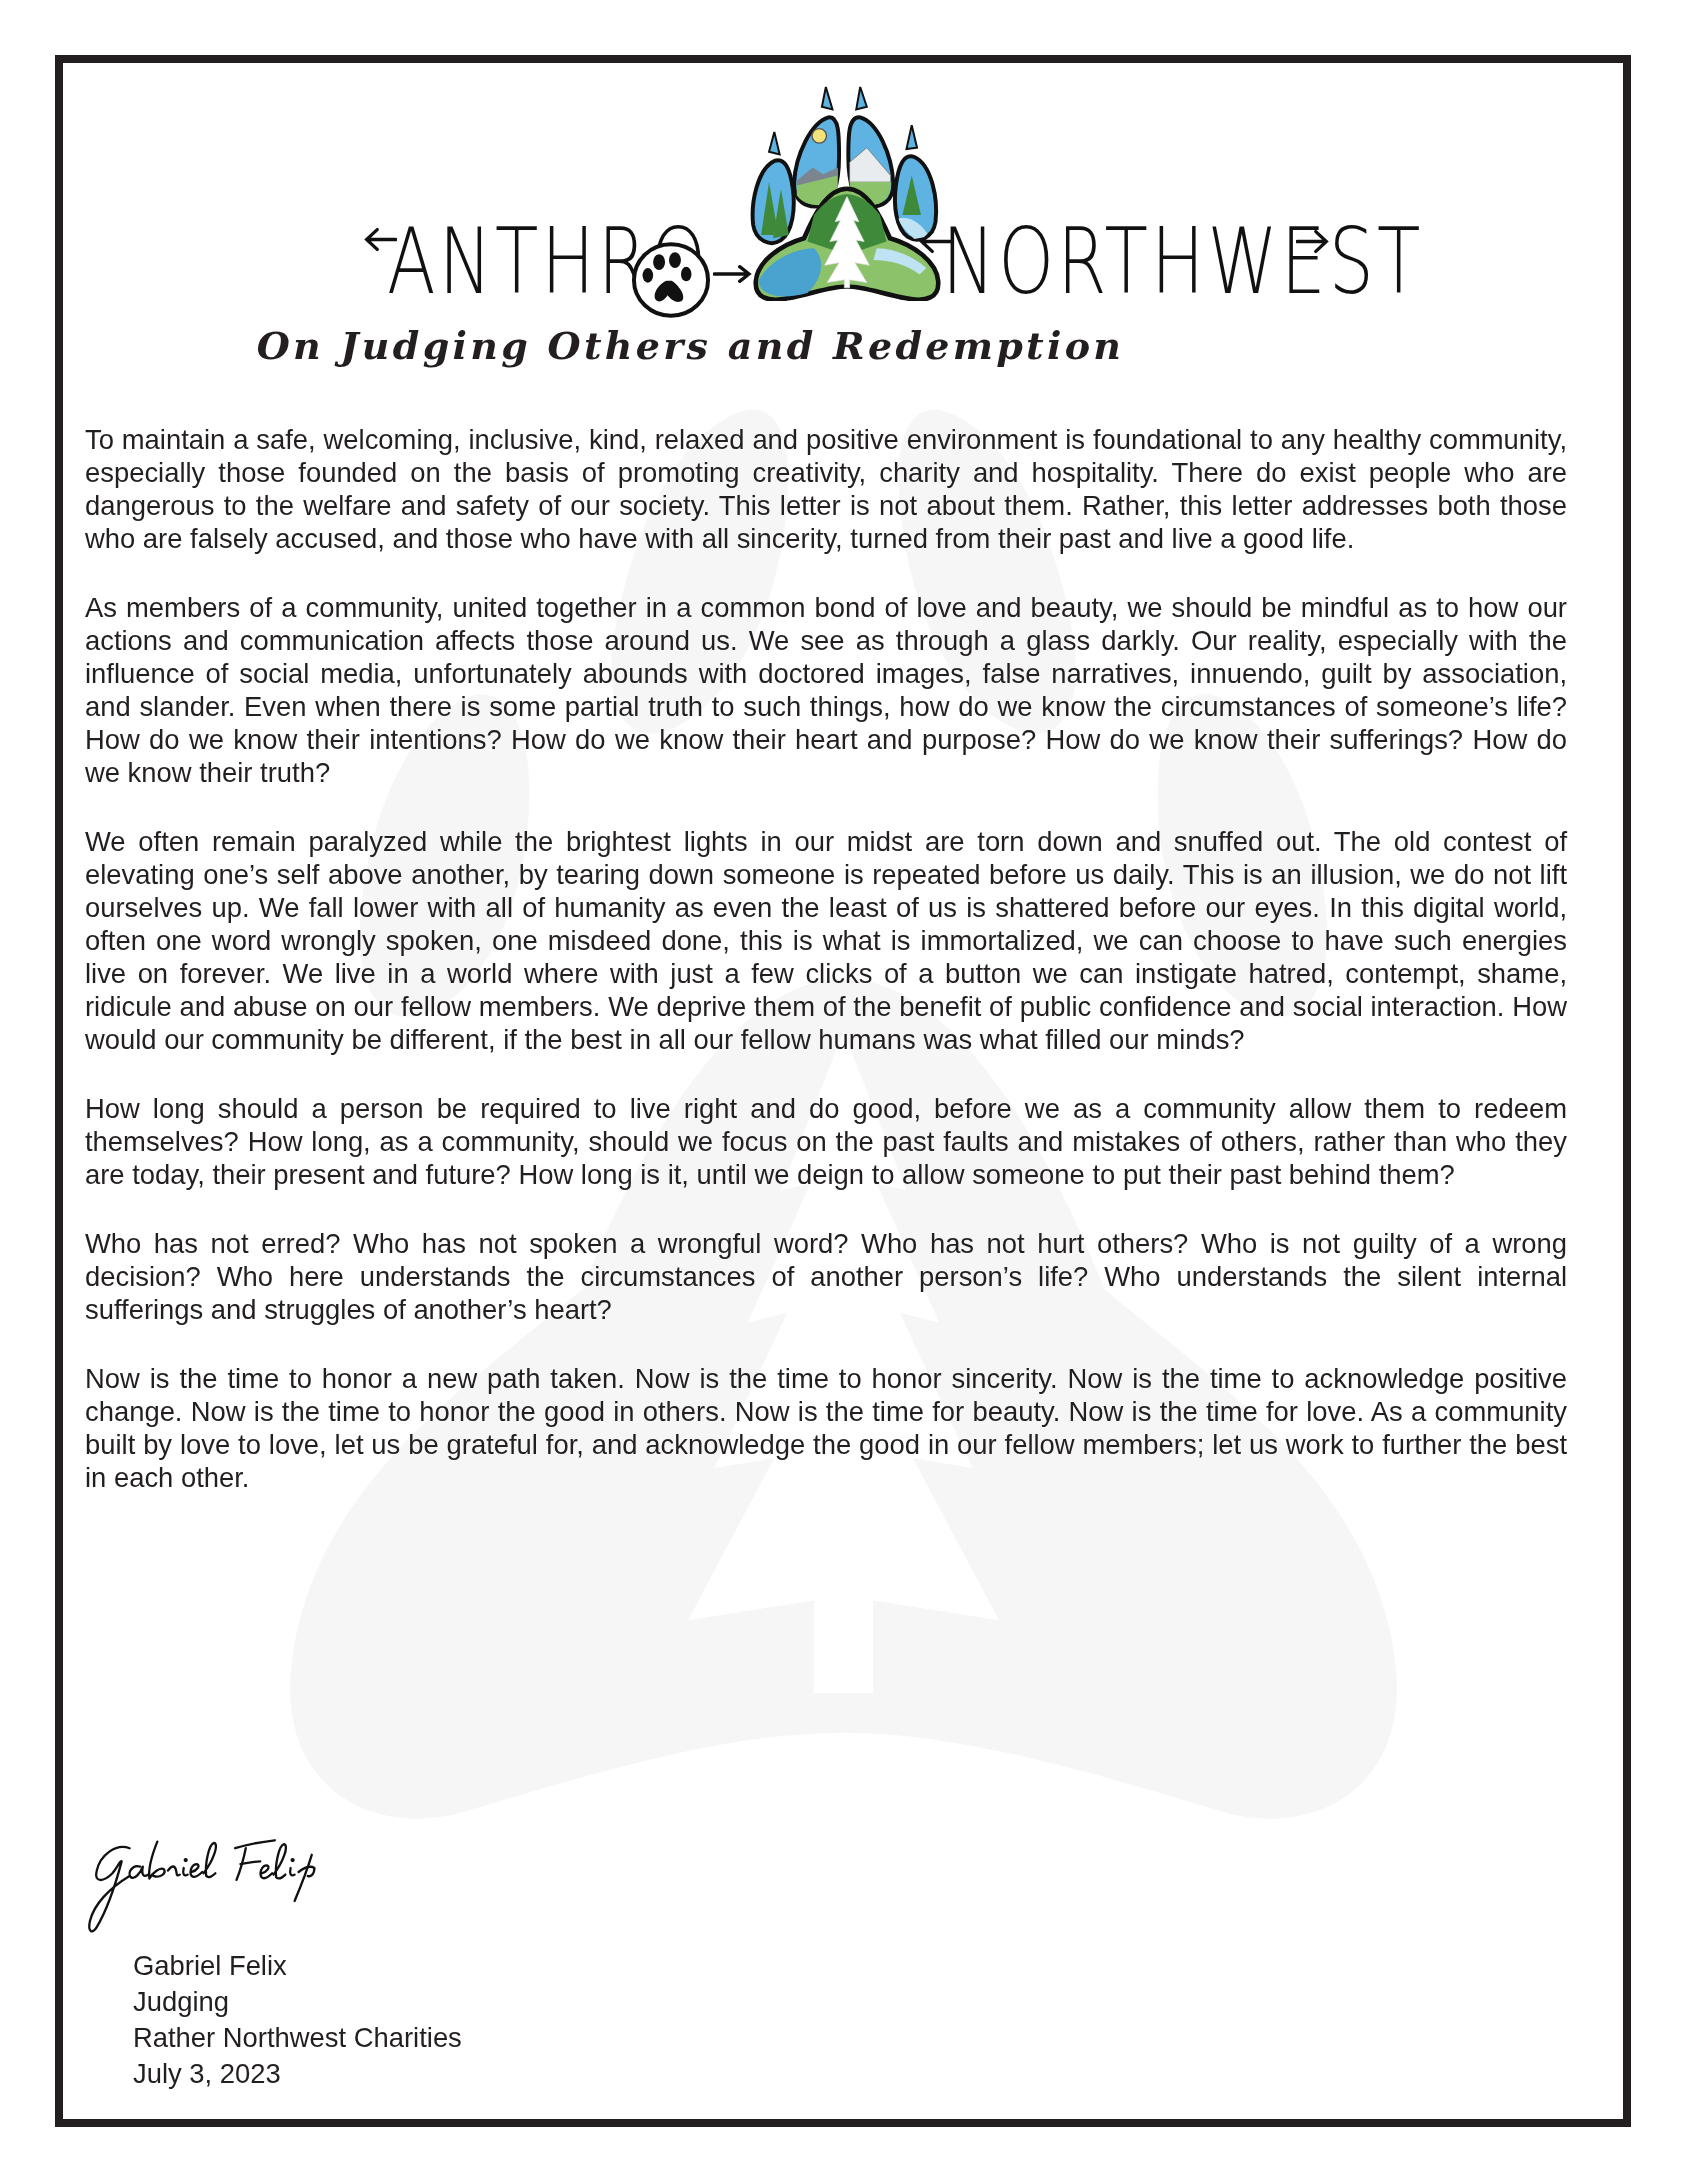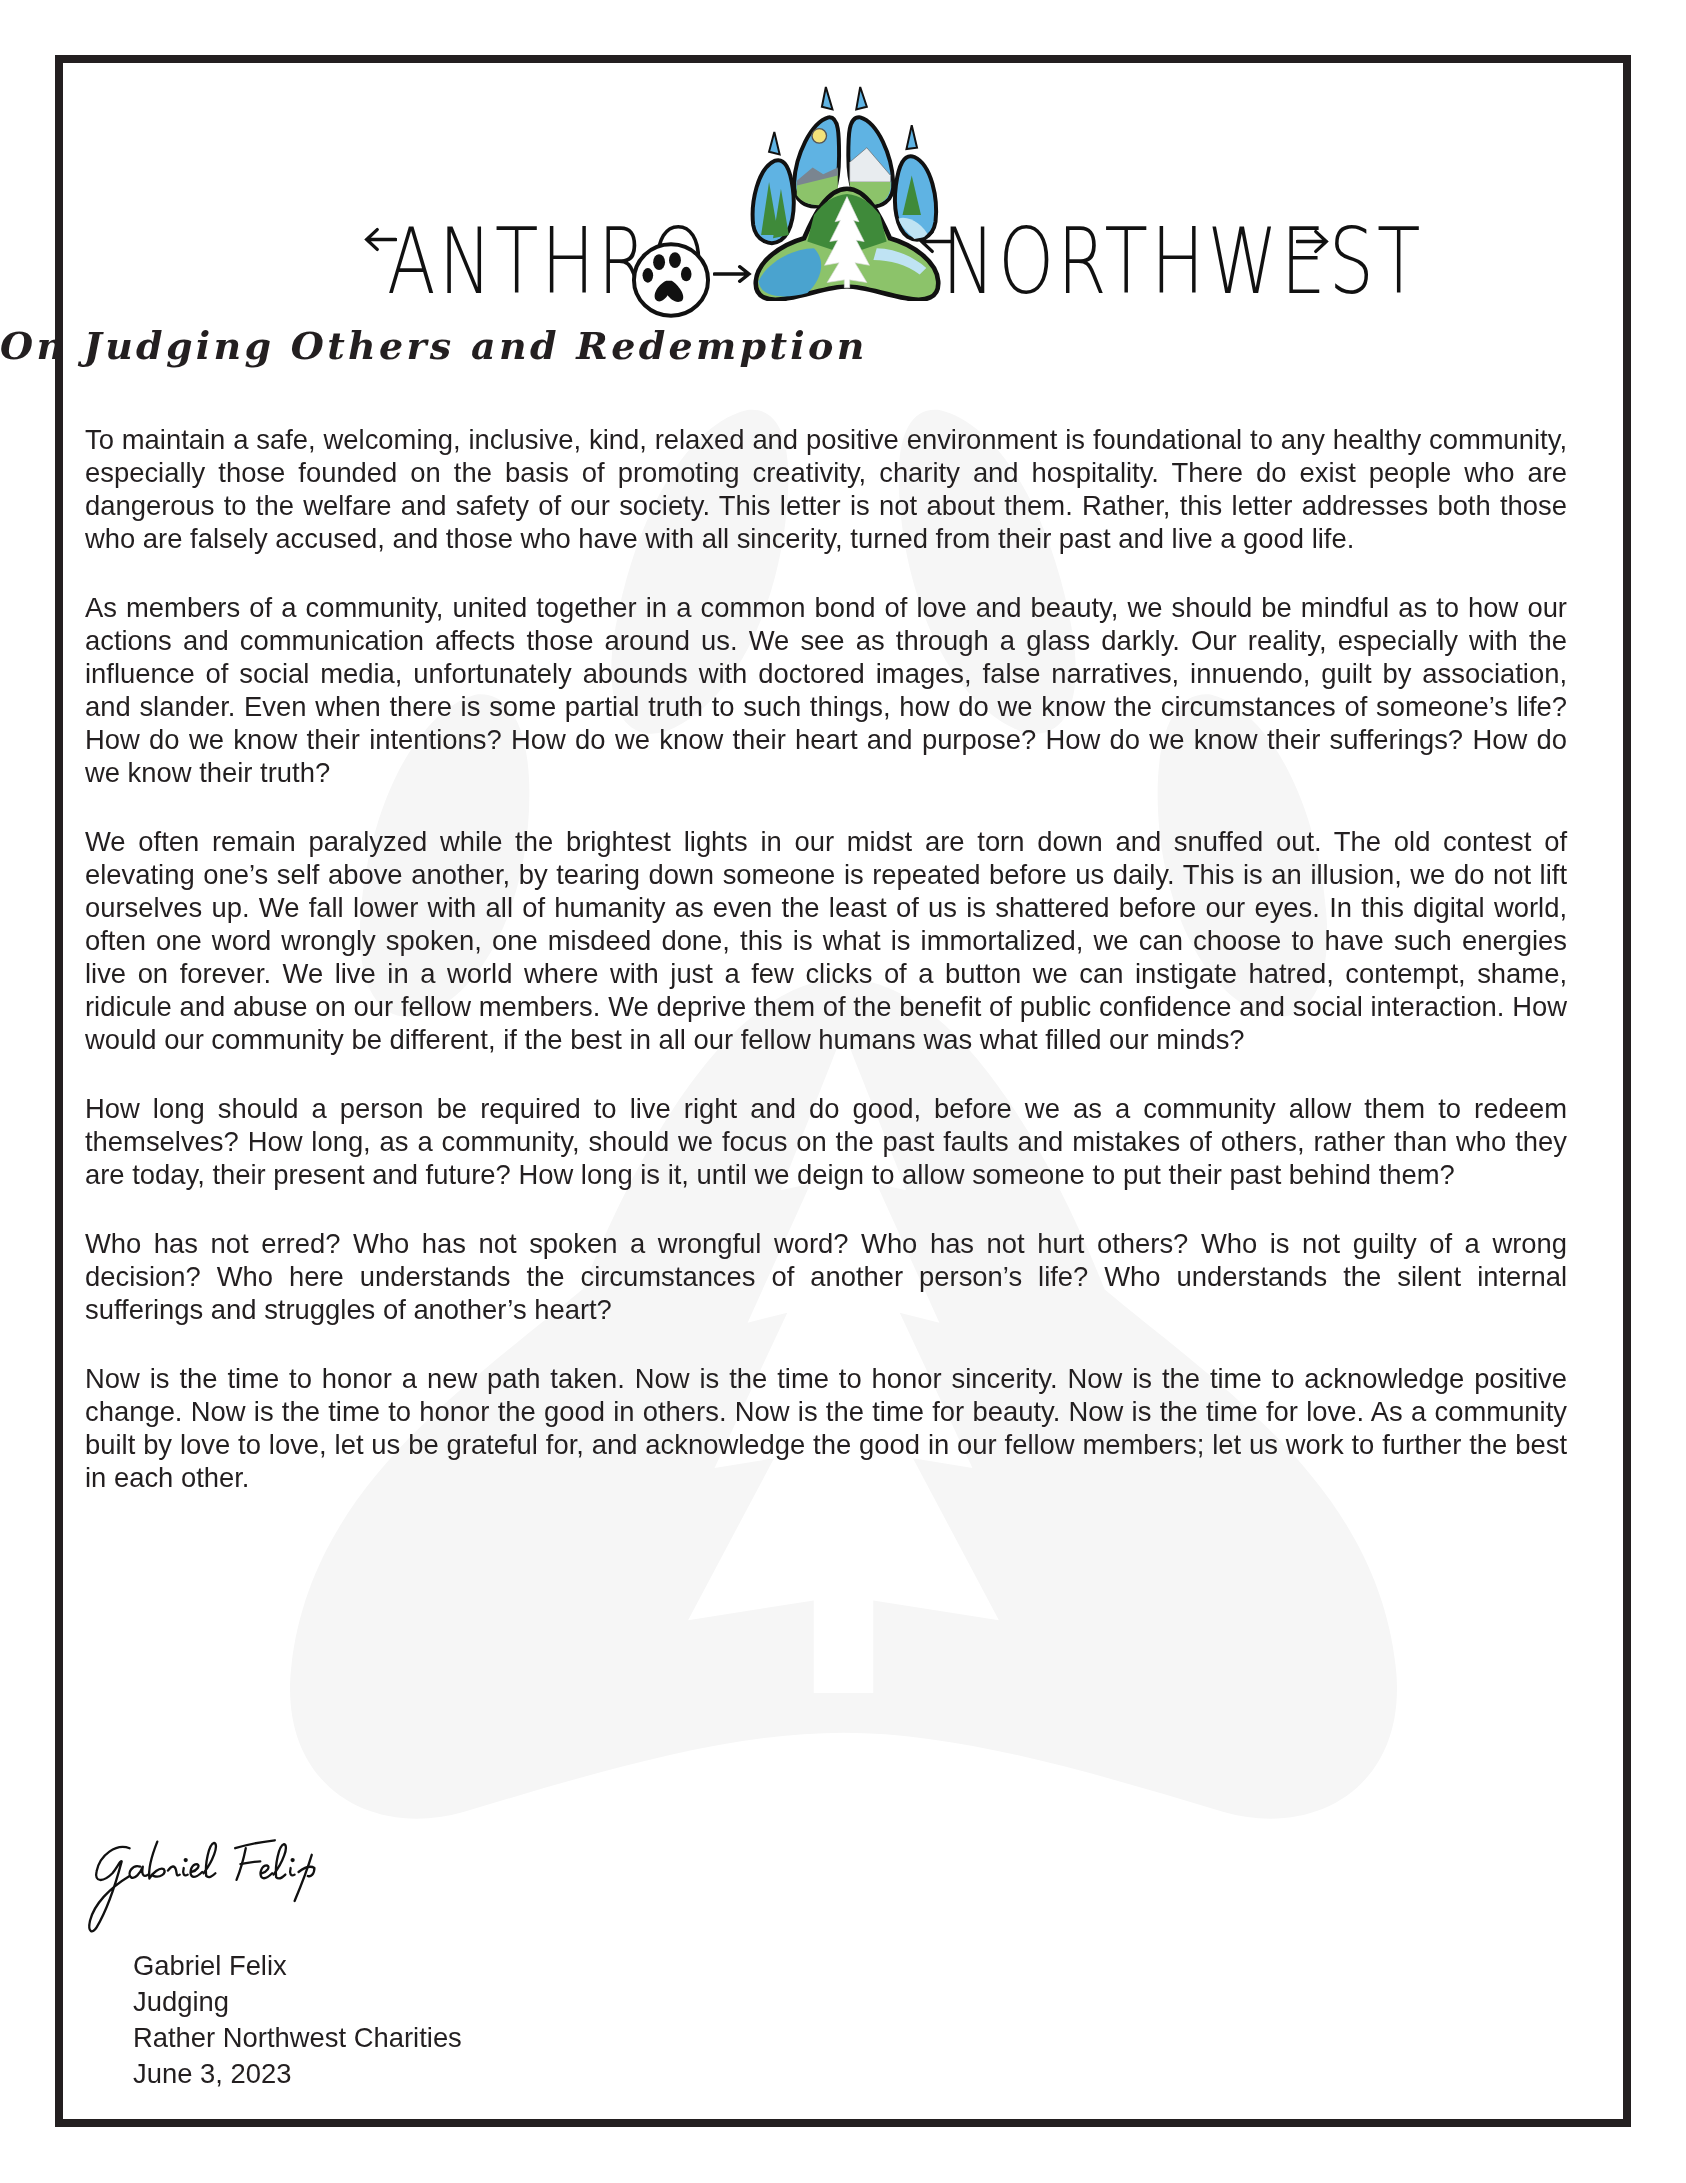--- a/index.html
+++ b/index.html
@@ -10,21 +10,21 @@
   }
   .watermark { position: absolute; left: 0; top: 0; width: 1687px; height: 2183px; pointer-events: none; }
   .logo { position: absolute; left: 0; top: 66px; width: 1687px; height: 238px; }
   .logo-word {
     position: absolute; top: 149px; height: 93px;
     font-family: "DejaVu Sans", sans-serif; font-weight: 300; font-size: 91px;
     line-height: 93px; color: #111; letter-spacing: 4px;
     transform: scaleX(0.78); transform-origin: left center;
   }
   .doc-title {
-    position: absolute; left: 0; width: 1381px; top: 323px; 
+    position: absolute; left: 0; width: 1381px; top: 323px; text-align: center;
     font-family: "DejaVu Serif", serif; font-style: italic; font-weight: bold;
     font-size: 38px; letter-spacing: 3.3px; color: #231f20;
   }
   .body-text {
     position: absolute; left: 85px; width: 1482px; top: 423px;
     font-family: "Liberation Sans", sans-serif; font-size: 27.4px; line-height: 33px;
     color: #231f20; text-align: justify;
   }
   .body-text p { margin: 0 0 36px 0; }
   .signature { position: absolute; left: 83px; top: 1835px; width: 344px; height: 99px; }
@@ -156,15 +156,15 @@
 
     <path d="M326 56 C 334 50, 344 46, 350 50 C 350 60, 344 64, 340 62"></path>
     <path d="M346 30 C 340 50, 330 76, 320 100"></path>
   </g>
 </svg>
 
 <div class="signoff">
   <div>Gabriel Felix</div>
   <div>Judging</div>
   <div>Rather Northwest Charities</div>
-  <div>June 3, 2023</div>
+  <div>July 3, 2023</div>
 </div>
 
 
 </body></html>

